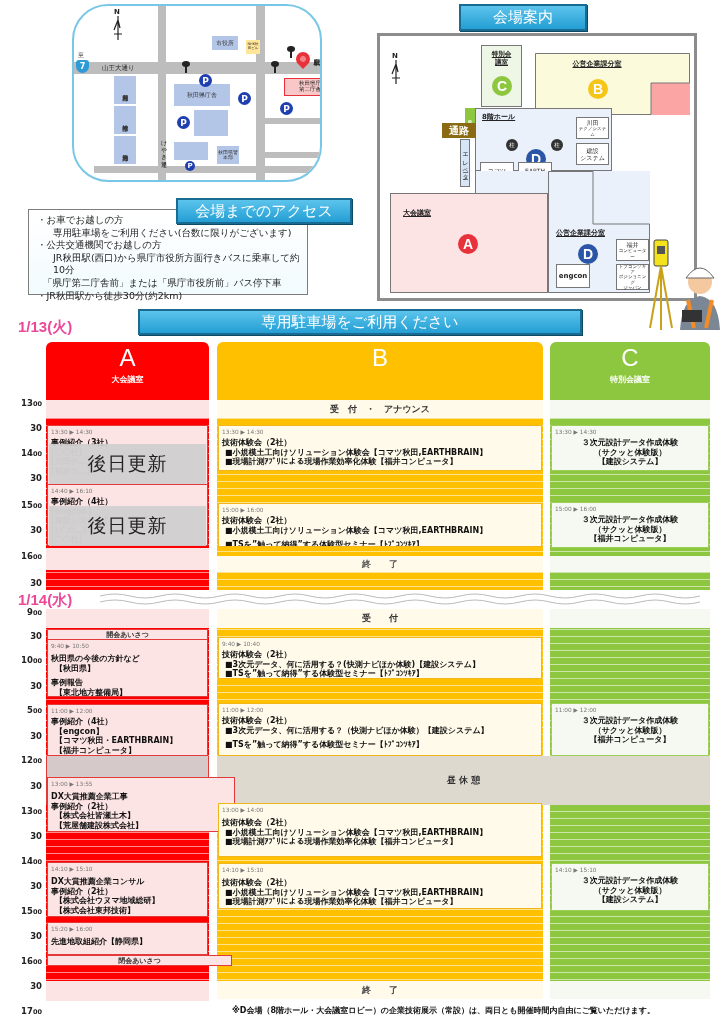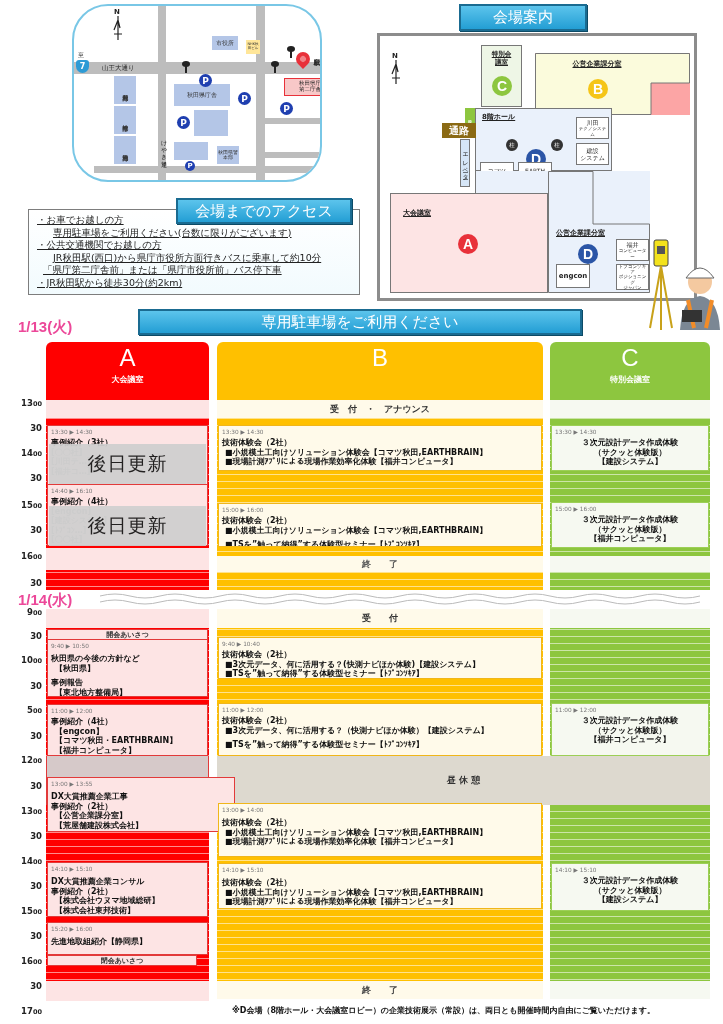--- a/index.html
+++ b/index.html
@@ -15,21 +15,21 @@
   .busstop { position: absolute; width: 8px; height: 12px; }
   .busstop::before { content: ""; position: absolute; left: 0; top: 0; width: 8px; height: 6px; border-radius: 50%; background: #222; }
   .busstop::after { content: ""; position: absolute; left: 3px; top: 5px; width: 2px; height: 7px; background: #222; }
   .map-label { position: absolute; font-size: 6px; color: #222; white-space: nowrap; }
   .north { position: absolute; font-size: 7px; font-weight: bold; }
   .target { position: absolute; left: 210px; top: 72px; width: 52px; height: 18px; background: #f8c8c8; border: 1.5px solid #e8313a; font-size: 5.5px; line-height: 1.15; text-align: center; color: #222; padding-top: 1px; }
   .pin { position: absolute; left: 222px; top: 46px; width: 14px; height: 14px; border-radius: 50% 50% 50% 0; transform: rotate(-45deg); background: #e8313a; }
   .pin::after { content: ""; position: absolute; left: 4px; top: 4px; width: 6px; height: 6px; border-radius: 50%; background: #fff; opacity: .4; }
 
   
-  .access-box { left: 28px; top: 209px; width: 332px; height: 86px; border: 1.5px solid #7d7d7d; background: linear-gradient(#fff, #f2fbfe); padding: 4px 0 0 8px; font-size: 9.5px; line-height: 12.6px; color: #222; text-decoration: underline; }
+  .access-box { left: 28px; top: 209px; width: 280px; height: 86px; border: 1.5px solid #7d7d7d; background: linear-gradient(#fff, #f2fbfe); padding: 4px 0 0 8px; font-size: 9.5px; line-height: 12.6px; color: #222; }
   .access-box .ind { padding-left: 16px; }
   .access-box .ind2 { padding-left: 6px; }
   .title-banner { display: flex; align-items: center; justify-content: center; color: #fff; background: linear-gradient(#5cc4ec, #239ed4); border: 2px solid #1a6b91; box-shadow: 1px 1px 0 #0c4a66; }
   .access-title { left: 176px; top: 198px; width: 176px; height: 26px; font-size: 15px; }
 
   
   .venue-title { left: 459px; top: 4px; width: 128px; height: 27px; font-size: 15px; }
   .floor-frame { left: 377px; top: 33px; width: 320px; height: 268px; border: 3px solid #8c8c8c; background: #fff; }
   .room { position: absolute; border: 1px solid #777; font-size: 6.5px; text-align: center; }
   .circle-lbl { position: absolute; width: 20px; height: 20px; border-radius: 50%; color: #fff; font-weight: bold; font-size: 14px; display: flex; align-items: center; justify-content: center; font-family: "Liberation Sans", sans-serif; }
@@ -336,35 +336,35 @@
   <span class="ln" style="padding-left:4px">【福井コンピュータ】</span>
 </div>
 
 <div class="band" style="left:46px;top:756px;width:163px;height:49px;background:#d6c9c9;border-left:1.5px solid #e23a3a;border-right:1.5px solid #e23a3a;"></div>
 <div class="center-lbl" style="left:217px;top:756px;width:493px;height:49px;background:#ddd9cf;">昼 休 憩</div>
 
 <div class="ev ev-a" style="left:47px;top:777px;width:188px;height:55px;">
   <span class="tm">13:00 ▶ 13:55</span>
   <span class="ln" style="margin-top:3px">DX大賞推薦企業工事</span>
   <span class="ln">事例紹介（2社）</span>
-  <span class="ln" style="padding-left:4px">【公営企業課分室】</span>
+  <span class="ln" style="padding-left:4px">【株式会社皆瀬土木】</span>
   <span class="ln" style="padding-left:4px">【荒屋舗建設株式会社】</span>
 </div>
 <div class="ev ev-a" style="left:47px;top:862px;width:161px;height:55px;">
   <span class="tm">14:10 ▶ 15:10</span>
   <span class="ln" style="margin-top:3px">DX大賞推薦企業コンサル</span>
   <span class="ln">事例紹介（2社）</span>
   <span class="ln" style="padding-left:4px">【株式会社ウヌマ地域総研】</span>
   <span class="ln" style="padding-left:4px">【株式会社東邦技術】</span>
 </div>
 <div class="ev ev-a" style="left:47px;top:922px;width:161px;height:33px;">
   <span class="tm">15:20 ▶ 16:00</span>
   <span class="ln" style="margin-top:3px">先進地取組紹介【静岡県】</span>
 </div>
-<div class="center-lbl ev-a" style="left:47px;top:955px;width:150px;height:11px;font-size:7px;">閉会あいさつ</div>
+<div class="center-lbl ev-a" style="left:47px;top:955px;width:185px;height:11px;font-size:7px;">閉会あいさつ</div>
 <div class="band" style="left:46px;top:981px;width:163px;height:20px;background:#fde4e4;"></div>
 
 <div class="ev ev-b" style="left:218px;top:637px;width:324px;height:42px;">
   <span class="tm">9:40 ▶ 10:40</span>
   <span class="ttl">技術体験会（2社）</span>
   <span class="ln" style="padding-left:3px">■3次元データ、何に活用する？(快測ナビほか体験)【建設システム】</span>
   <span class="ln" style="padding-left:3px">■TSを”触って納得”する体験型セミナー【ﾄﾌﾟｺﾝｿｷｱ】</span>
 </div>
 <div class="ev ev-b" style="left:218px;top:703px;width:324px;height:53px;">
   <span class="tm">11:00 ▶ 12:00</span>

